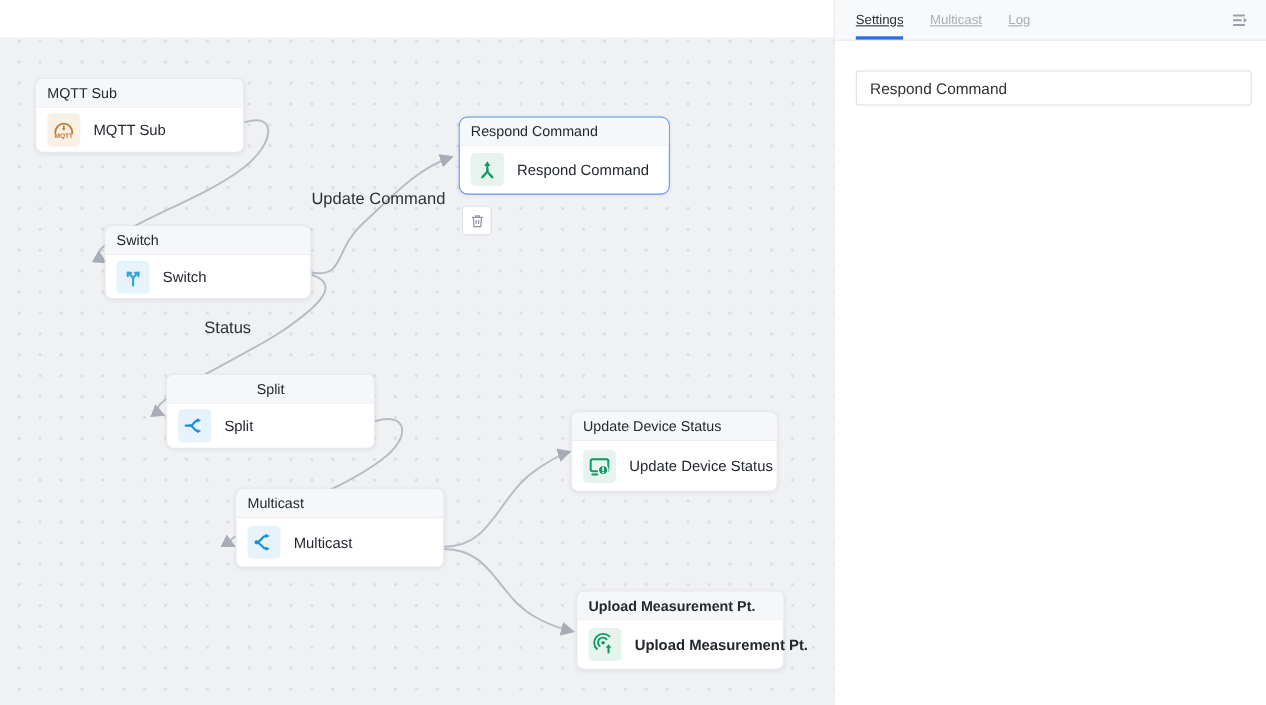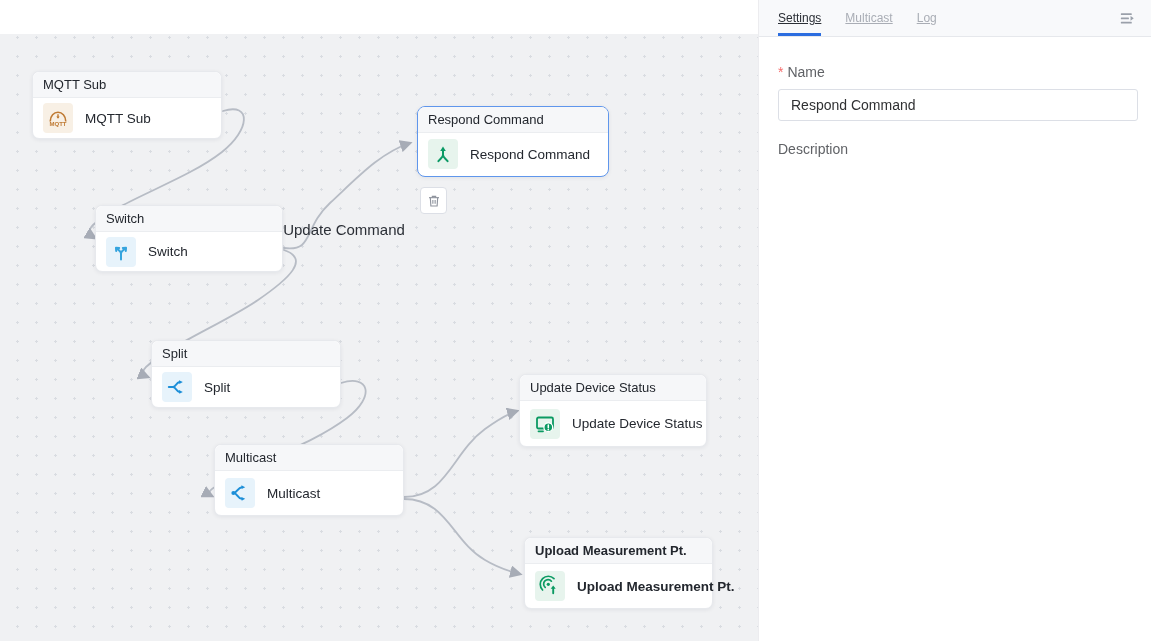--- a/index.html
+++ b/index.html
@@ -21,21 +21,21 @@
   .node.selected { border:1px solid #5f96ec; border-radius:8px; }
   .node-header { height:26px; line-height:25px; padding:0 10px; background:#f6f7f9;
     border-bottom:1px solid #ebedf0; border-radius:7px 7px 0 0;
     font-size:13px; color:#23272e; white-space:nowrap; overflow:hidden; }
   .node-body { display:flex; align-items:center; gap:12px; padding:0 10px; }
   .node-icon { width:30px; height:30px; border-radius:4px; flex:0 0 30px;
     display:flex; align-items:center; justify-content:center; }
   .node-label { font-size:13.5px; color:#23272e; white-space:nowrap; }
 
   .edge-label { position:absolute; transform:translate(-50%,-50%);
-    font-size:15px; color:#2b2f36; white-space:nowrap;margin-top:48px; }
+    font-size:15px; color:#2b2f36; white-space:nowrap; }
 
   .trash-btn { position:absolute; left:420px; top:187px; width:27px; height:27px;
     background:#fff; border:1px solid #dcdfe6; border-radius:4px;
     display:flex; align-items:center; justify-content:center; cursor:pointer; }
 
   
   .panel { position:absolute; left:758px; top:0; width:393px; height:641px;
     background:#fff; border-left:1px solid #ececef; }
   .tabbar { height:37px; background:#f8f9fb; border-bottom:1px solid #e6e8ec;
     display:flex; align-items:stretch; padding:0 14px 0 19px; }
@@ -135,21 +135,21 @@
     <div class="trash-btn">
       <svg width="16" height="16" viewBox="0 0 24 24" fill="none" stroke="#8f949e" stroke-width="1.7">
         <path d="M4.5 7 H19.5"></path>
         <path d="M9.5 7 V5 H14.5 V7"></path>
         <path d="M6.5 7 L7.3 19.5 H16.7 L17.5 7"></path>
         <path d="M10.3 10.5 V16"></path>
         <path d="M13.7 10.5 V16"></path>
       </svg>
     </div>
 
-    <div class="node" style="left:151px; top:340px; width:190px; height:68px;">
+    <div class="node" style="left:151px; top:340px; width:190px; height:68px;text-align:center;">
       <div class="node-header">Split</div>
       <div class="node-body" style="height:40px;">
         <span class="node-icon" style="background:#e7f3fb;">
           <svg width="24" height="24" viewBox="0 0 24 24">
             <g fill="none" stroke="#1d8fd8" stroke-width="2" stroke-linecap="round">
               <path d="M3.8 12 H8"></path>
               <path d="M8 12 C11 12 11 7.6 14.5 7.1"></path>
               <path d="M8 12 C11 12 11 16.4 14.5 16.9"></path>
             </g>
             <path d="M14 5.2 L17.8 7.1 L14.3 9 Z" fill="#1d8fd8"></path>
@@ -221,22 +221,18 @@
         <svg width="19" height="19" viewBox="0 0 20 20">
           <rect x="3" y="4.4" width="11.5" height="1.9" rx="0.6" fill="#9aa0aa"></rect>
           <rect x="3" y="8.9" width="8.5" height="1.9" rx="0.6" fill="#9aa0aa"></rect>
           <rect x="3" y="13.4" width="11.5" height="1.9" rx="0.6" fill="#9aa0aa"></rect>
           <path d="M13.2 7.4 L16.6 9.85 L13.2 12.3 Z" fill="#9aa0aa"></path>
         </svg>
       </div>
     </div>
 
     <div class="panel-content">
-      <div class="field-label">
-        <span class="required-star">*</span><span>Name</span>
-      </div>
       <input class="text-input" type="text" value="Respond Command" style="">
       <div class="gap20"></div>
-      <div class="field-label">Description</div>
     </div>
   </div>
 
 </div>
 
 </body></html>

